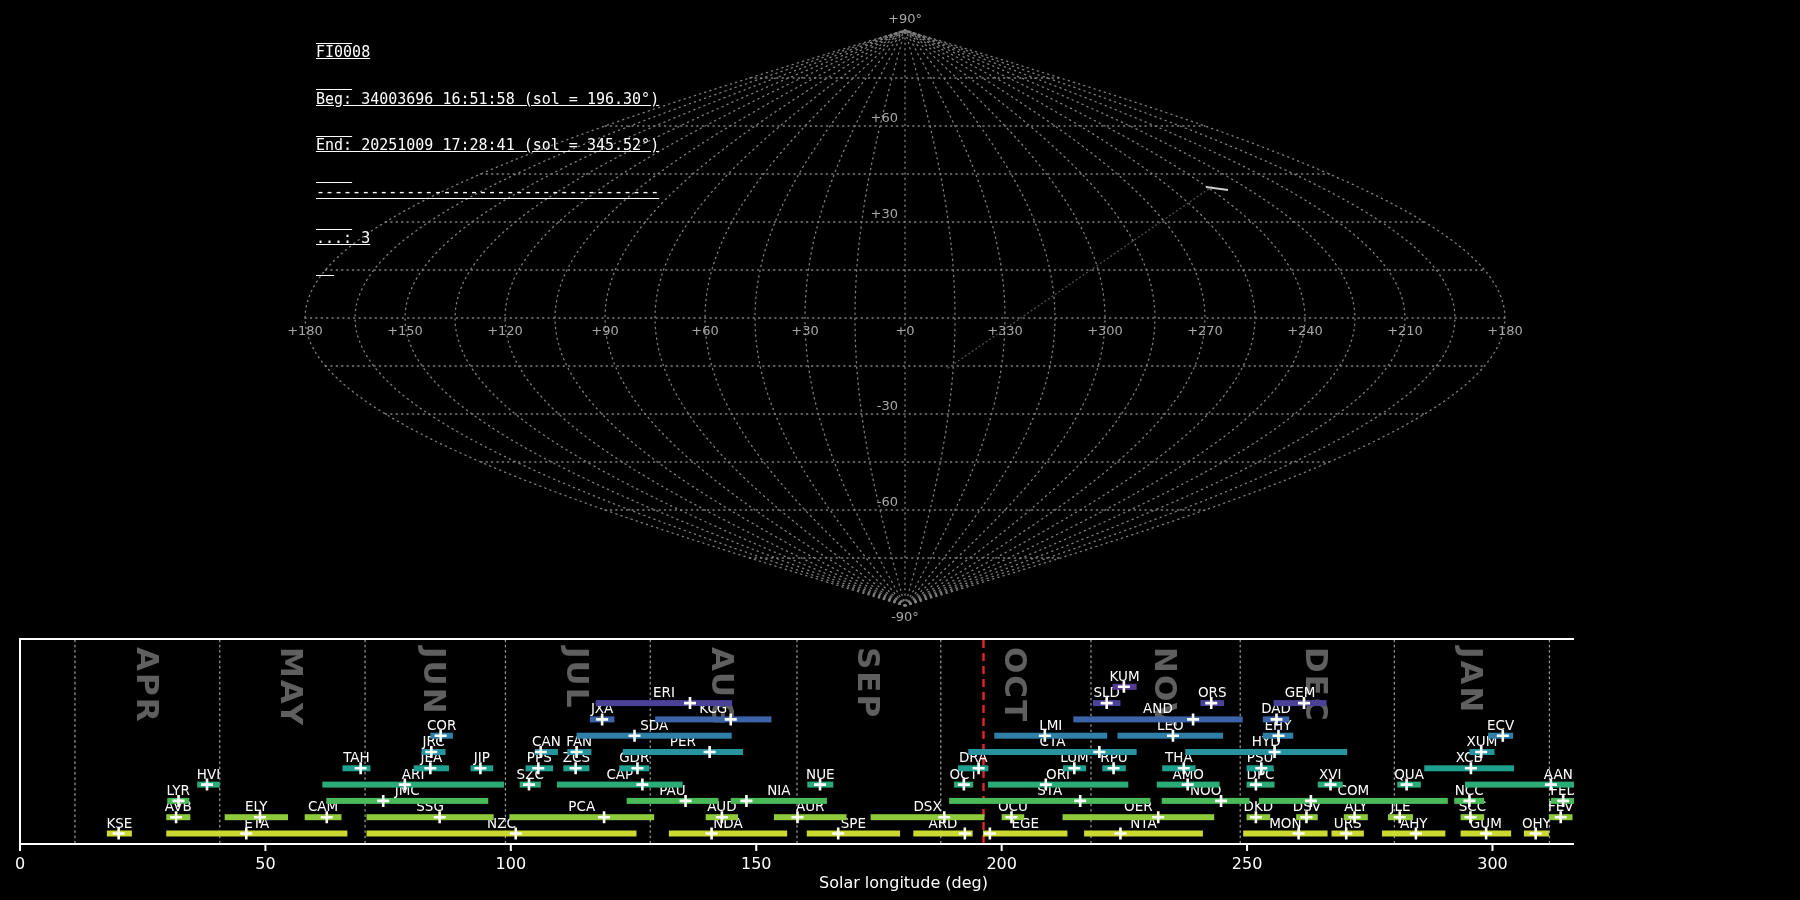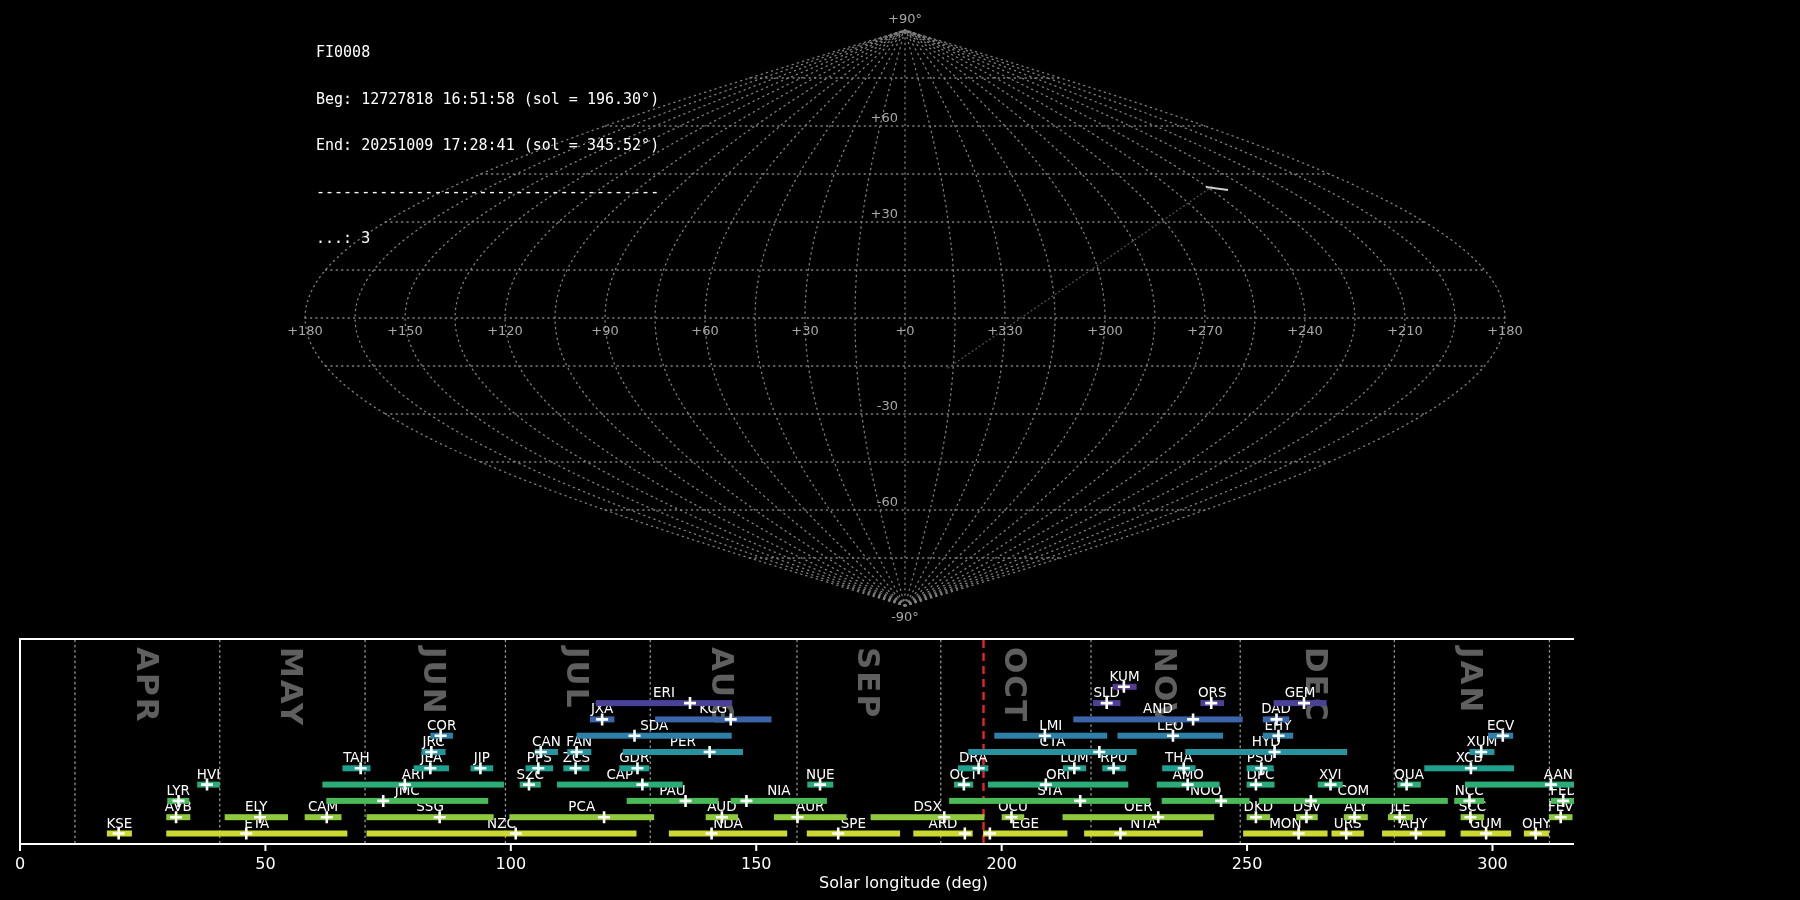--- a/index.html
+++ b/index.html
@@ -1,20 +1,20 @@
 <!DOCTYPE html>
 <html><head>
 <meta charset="utf-8">
 <style>
   html,body{margin:0;padding:0;background:#000;}
   .stage{position:relative;width:1574px;height:900px;background:#000;overflow:hidden;
          font-family:"DejaVu Sans",sans-serif;}
   .session-info{position:absolute;left:316px;top:14px;color:#fff;
                 font-family:"DejaVu Sans Mono",monospace;font-size:15px;line-height:15.5px;
-                white-space:pre;}
+                white-space:pre;text-decoration:underline;}
   svg{position:absolute;left:0;display:block;}
   #skymap{top:0;}
   #timeline{top:600px;}
   text{font-family:"DejaVu Sans",sans-serif;}
 </style>
 </head>
 <body>
 
 <div class="stage">
 
@@ -73,21 +73,21 @@
       <text x="1405" y="335" fill="#a8a8a8" font-size="13" text-anchor="middle">+210</text>
       <text x="1505" y="335" fill="#a8a8a8" font-size="13" text-anchor="middle">+180</text>
       <text x="898" y="122" fill="#a8a8a8" font-size="13" text-anchor="end">+60</text>
       <text x="898" y="218" fill="#a8a8a8" font-size="13" text-anchor="end">+30</text>
       <text x="898" y="410" fill="#a8a8a8" font-size="13" text-anchor="end">-30</text>
       <text x="898" y="506" fill="#a8a8a8" font-size="13" text-anchor="end">-60</text>
     </svg>
 
   <div class="session-info">
     <div>FI0008</div>
-    <div>Beg: 12727818 16:51:58 (sol = 196.30°)</div>
+    <div>Beg: 34003696 16:51:58 (sol = 196.30°)</div>
     <div>End: 20251009 17:28:41 (sol = 345.52°)</div>
     <div>--------------------------------------</div>
     <div>...: 3</div>
   </div>
 
   <svg id="timeline" width="1800" height="300" viewBox="0 600 1800 300">
       <line x1="74.97296" y1="640" x2="74.97296" y2="844" stroke="#999999" stroke-width="1.3" stroke-dasharray="1.5 3.8" stroke-linecap="round"></line>
       <line x1="219.76781" y1="640" x2="219.76781" y2="844" stroke="#999999" stroke-width="1.3" stroke-dasharray="1.5 3.8" stroke-linecap="round"></line>
       <line x1="365.05348999999995" y1="640" x2="365.05348999999995" y2="844" stroke="#999999" stroke-width="1.3" stroke-dasharray="1.5 3.8" stroke-linecap="round"></line>
       <line x1="505.43086999999997" y1="640" x2="505.43086999999997" y2="844" stroke="#999999" stroke-width="1.3" stroke-dasharray="1.5 3.8" stroke-linecap="round"></line>

